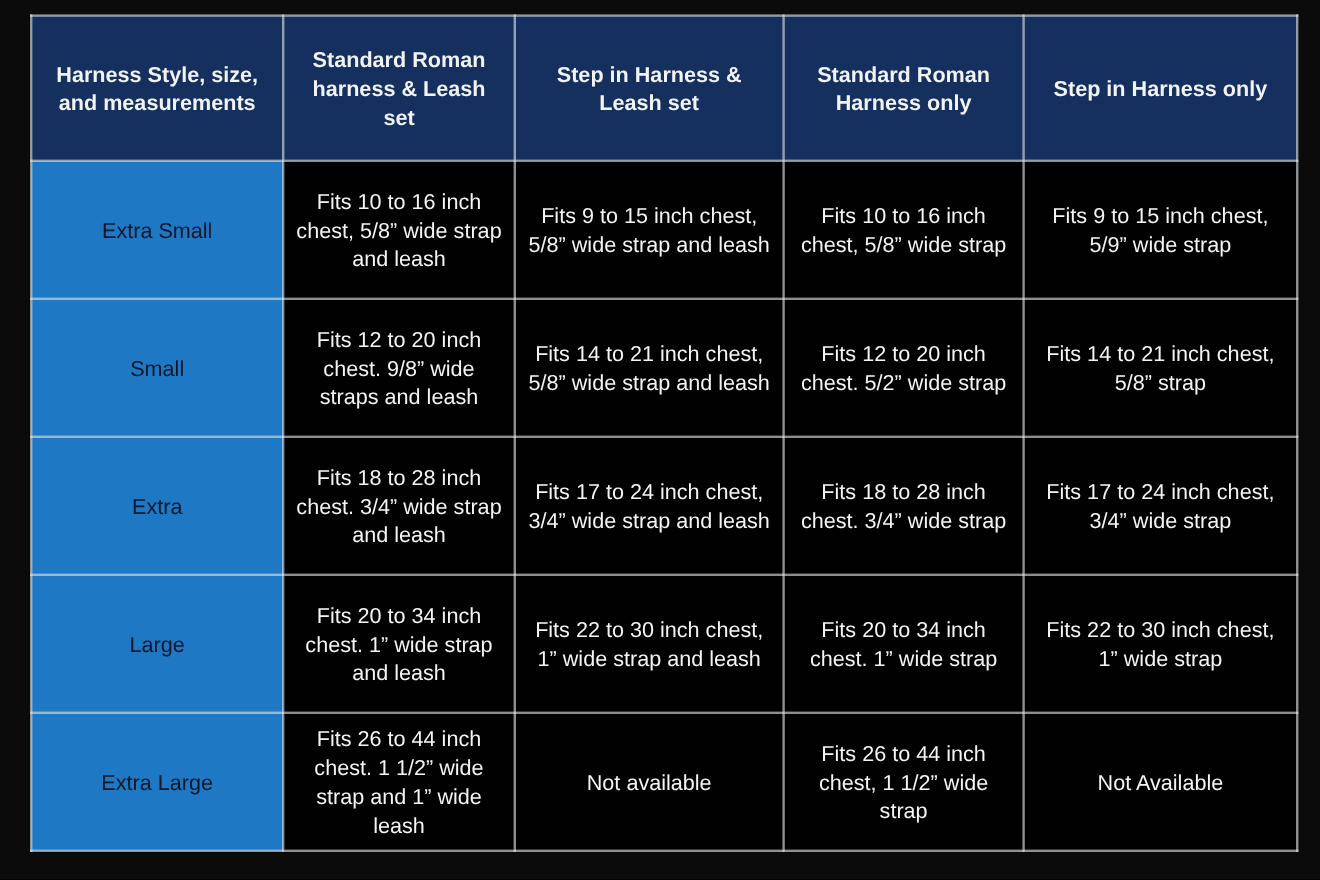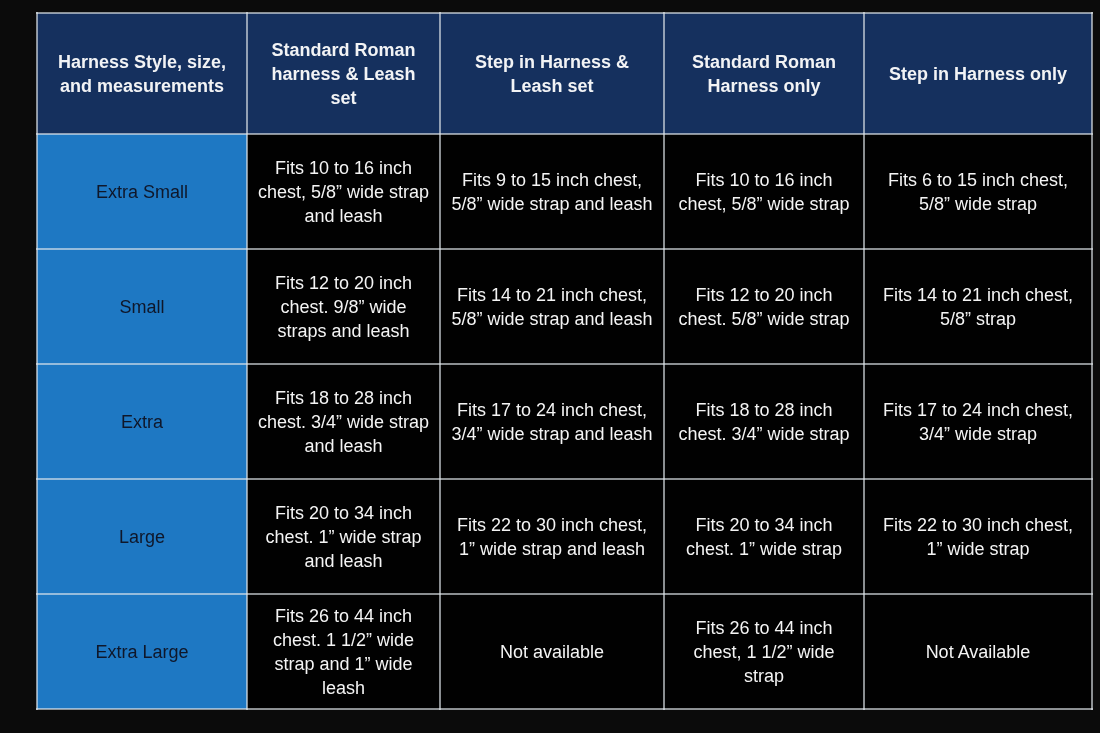--- a/index.html
+++ b/index.html
@@ -10,21 +10,21 @@
   .stage {
     position: relative;
     width: 1100px;
     height: 733px;
     background: #0b0b0b;
     overflow: hidden;
     font-family: "Liberation Sans", sans-serif;
   }
   table.size-table {
     position: absolute;
-    left: 36px;
+    left: 25px;
     top: 12px;
     width: 1055px;
     height: 688px;
     border-collapse: collapse;
     table-layout: fixed;
   }
   table.size-table th,
   table.size-table td {
     border: 2px solid rgba(225, 230, 236, 0.62);
     text-align: center;
@@ -74,27 +74,27 @@
           <th>Standard Roman Harness only</th>
           <th>Step in Harness only</th>
         </tr>
       </thead>
     <tbody>
         <tr>
           <th scope="row" class="size">Extra Small</th>
           <td>Fits 10 to 16 inch chest, 5/8” wide strap and leash</td>
           <td>Fits 9 to 15 inch chest, 5/8” wide strap and leash</td>
           <td>Fits 10 to 16 inch chest, 5/8” wide strap</td>
-          <td>Fits 6 to 15 inch chest, 5/8” wide strap</td>
+          <td>Fits 9 to 15 inch chest, 5/9” wide strap</td>
         </tr>
         <tr>
           <th scope="row" class="size">Small</th>
           <td>Fits 12 to 20 inch chest. 9/8” wide straps and leash</td>
           <td>Fits 14 to 21 inch chest, 5/8” wide strap and leash</td>
-          <td>Fits 12 to 20 inch chest. 5/8” wide strap</td>
+          <td>Fits 12 to 20 inch chest. 5/2” wide strap</td>
           <td>Fits 14 to 21 inch chest, 5/8” strap</td>
         </tr>
         <tr>
           <th scope="row" class="size">Extra</th>
           <td>Fits 18 to 28 inch chest. 3/4” wide strap and leash</td>
           <td>Fits 17 to 24 inch chest, 3/4” wide strap and leash</td>
           <td>Fits 18 to 28 inch chest. 3/4” wide strap</td>
           <td>Fits 17 to 24 inch chest, 3/4” wide strap</td>
         </tr>
         <tr>

